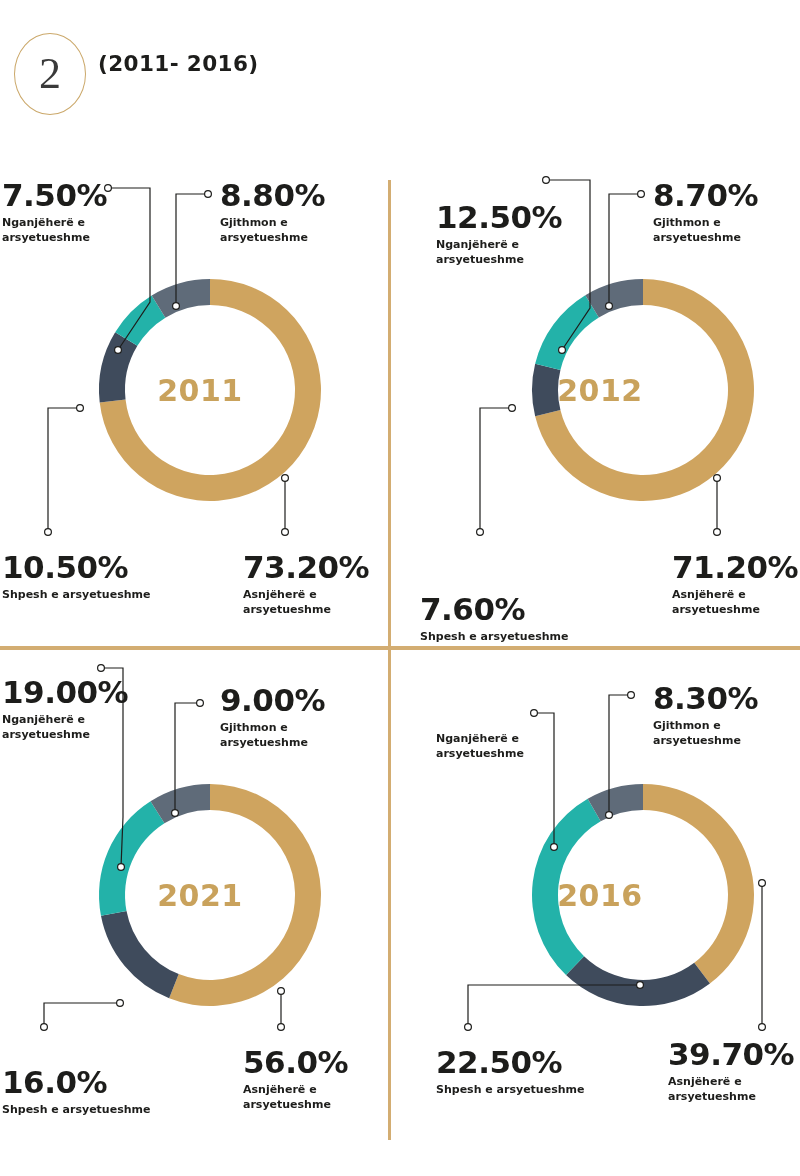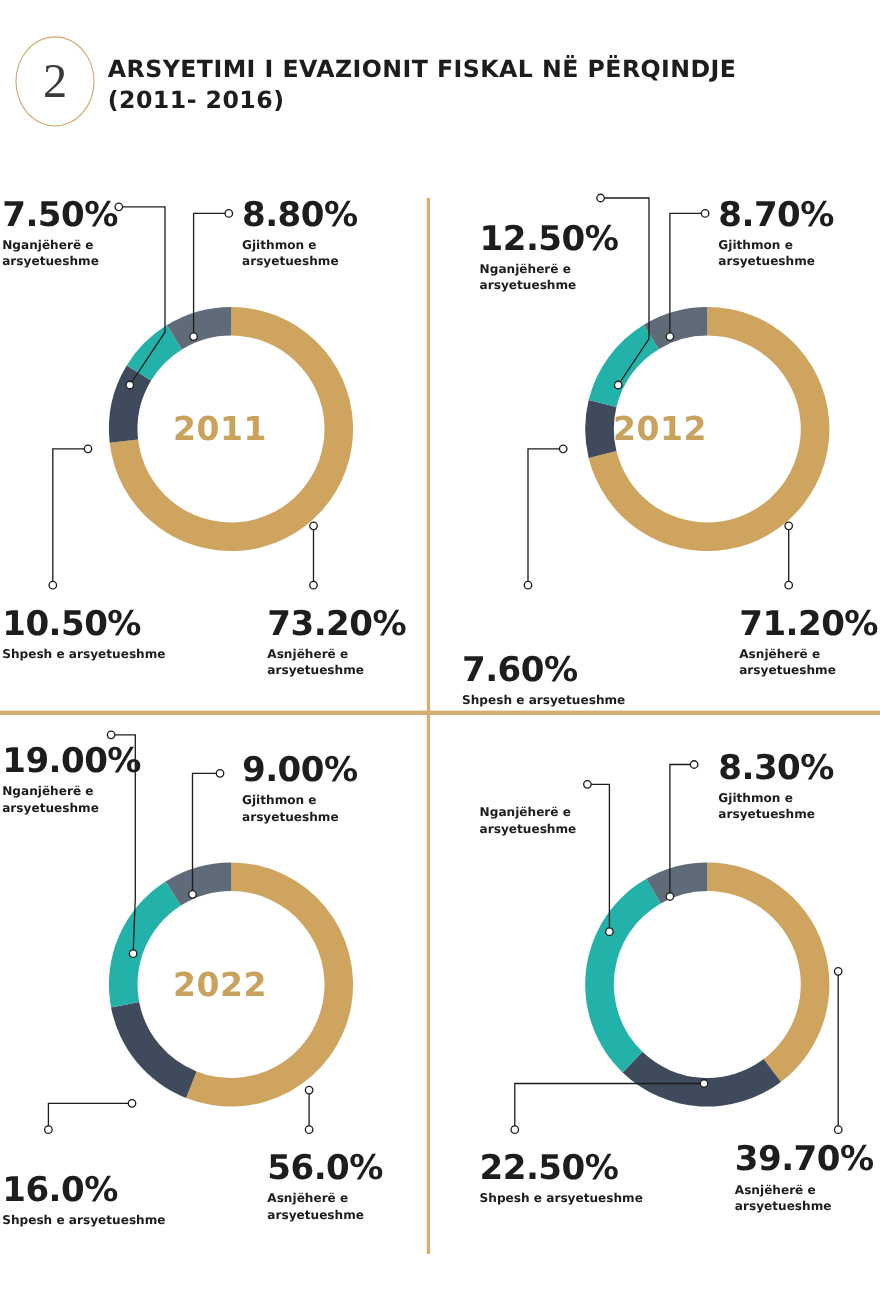--- a/index.html
+++ b/index.html
@@ -65,21 +65,20 @@
 </head>
 <body>
 
 <div class="page">
 
   <div class="header">
     <div class="num-circle">
       <span>2</span>
     </div>
     <div class="title-block">
-      <div class="title-line">ARSYETIMI I EVAZIONIT FISKAL NË PËRQINDJE</div>
       <div class="title-line">(2011- 2016)</div>
     </div>
   </div>
 
   <div class="div-h"></div>
   <div class="div-v"></div>
 
   <div class="cell c0">
       <svg class="donut-svg" width="400" height="500" viewBox="0 0 400 500" style="position: absolute; left: 0px; top: 0px;">
         <path d="M 210 119 A 111 111 0 1 1 99.70914453227908 242.52705872095655
@@ -184,21 +183,21 @@
         <path d="M 200 48 L 175 48 L 175 130 L 175 158" fill="none" stroke="#1d1d1b" stroke-width="1.2"></path>
         <circle cx="200" cy="48" r="3.4" fill="#ffffff" stroke="#1d1d1b" stroke-width="1.2"></circle>
         <circle cx="175" cy="158" r="3.4" fill="#ffffff" stroke="#1d1d1b" stroke-width="1.2"></circle>
         <path d="M 44 372 L 44 348 L 120 348" fill="none" stroke="#1d1d1b" stroke-width="1.2"></path>
         <circle cx="44" cy="372" r="3.4" fill="#ffffff" stroke="#1d1d1b" stroke-width="1.2"></circle>
         <circle cx="120" cy="348" r="3.4" fill="#ffffff" stroke="#1d1d1b" stroke-width="1.2"></circle>
         <path d="M 281 372 L 281 336" fill="none" stroke="#1d1d1b" stroke-width="1.2"></path>
         <circle cx="281" cy="372" r="3.4" fill="#ffffff" stroke="#1d1d1b" stroke-width="1.2"></circle>
         <circle cx="281" cy="336" r="3.4" fill="#ffffff" stroke="#1d1d1b" stroke-width="1.2"></circle>
       </svg>
-      <div class="year" style="left: 0px; top: 223px;">2022</div>
+      <div class="year" style="left: 0px; top: 223px;">2021</div>
       <div class="lbl right" style="left: 2px; top: 22px;">
         <div class="pct big">19.00%</div>
         <div class="desc">Nganjëherë e
 arsyetueshme</div>
       </div>
       <div class="lbl right" style="left: 220px; top: 30px;">
         <div class="pct big">9.00%</div>
         <div class="desc">Gjithmon e
 arsyetueshme</div>
       </div>
@@ -228,20 +227,21 @@
         <path d="M 231 40 L 209 40 L 209 122 L 209 160" fill="none" stroke="#1d1d1b" stroke-width="1.2"></path>
         <circle cx="231" cy="40" r="3.4" fill="#ffffff" stroke="#1d1d1b" stroke-width="1.2"></circle>
         <circle cx="209" cy="160" r="3.4" fill="#ffffff" stroke="#1d1d1b" stroke-width="1.2"></circle>
         <path d="M 68 372 L 68 330 L 240 330" fill="none" stroke="#1d1d1b" stroke-width="1.2"></path>
         <circle cx="68" cy="372" r="3.4" fill="#ffffff" stroke="#1d1d1b" stroke-width="1.2"></circle>
         <circle cx="240" cy="330" r="3.4" fill="#ffffff" stroke="#1d1d1b" stroke-width="1.2"></circle>
         <path d="M 362 372 L 362 228" fill="none" stroke="#1d1d1b" stroke-width="1.2"></path>
         <circle cx="362" cy="372" r="3.4" fill="#ffffff" stroke="#1d1d1b" stroke-width="1.2"></circle>
         <circle cx="362" cy="228" r="3.4" fill="#ffffff" stroke="#1d1d1b" stroke-width="1.2"></circle>
       </svg>
+      <div class="year" style="left: 0px; top: 223px;">2016</div>
       <div class="lbl right" style="left: 36px; top: 72px;">
         <div class="desc">Nganjëherë e
 arsyetueshme</div>
       </div>
       <div class="lbl right" style="left: 253px; top: 28px;">
         <div class="pct big">8.30%</div>
         <div class="desc">Gjithmon e
 arsyetueshme</div>
       </div>
       <div class="lbl right" style="left: 36px; top: 392px;">

